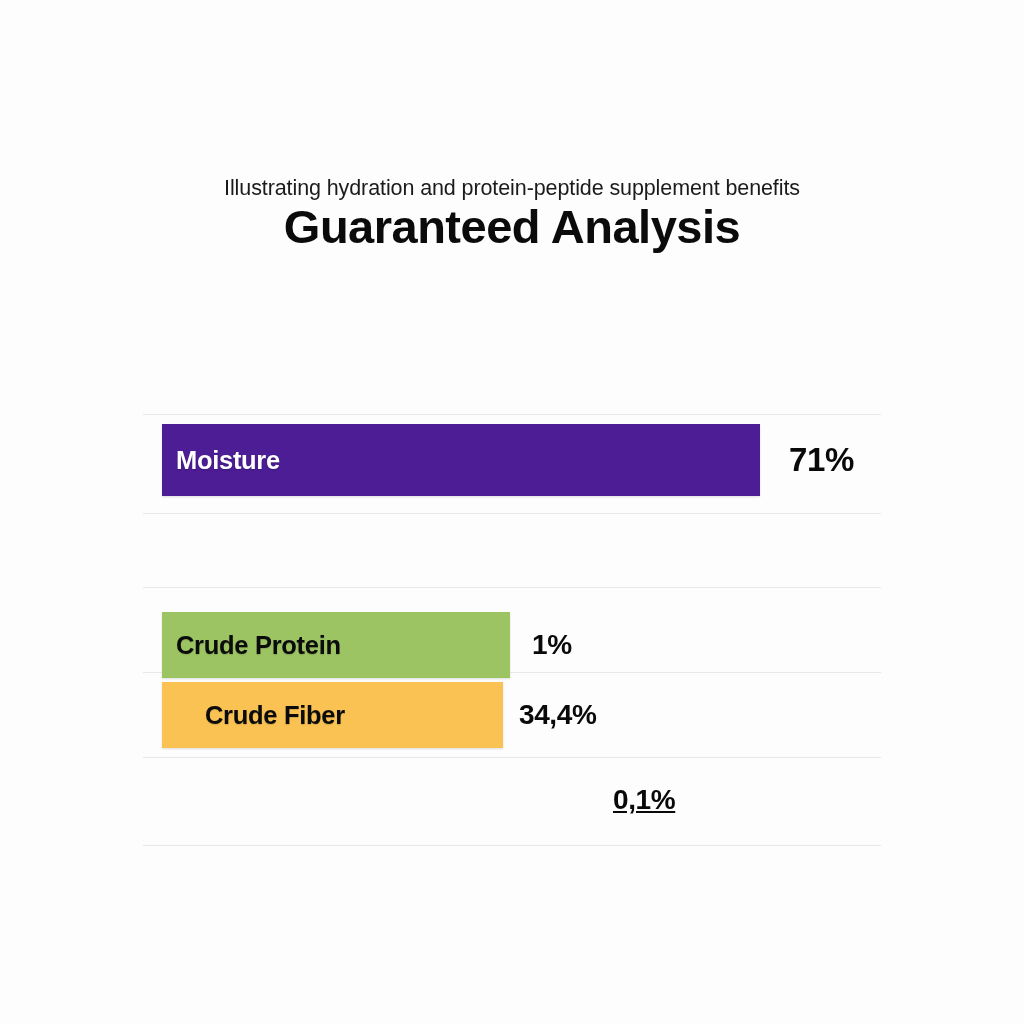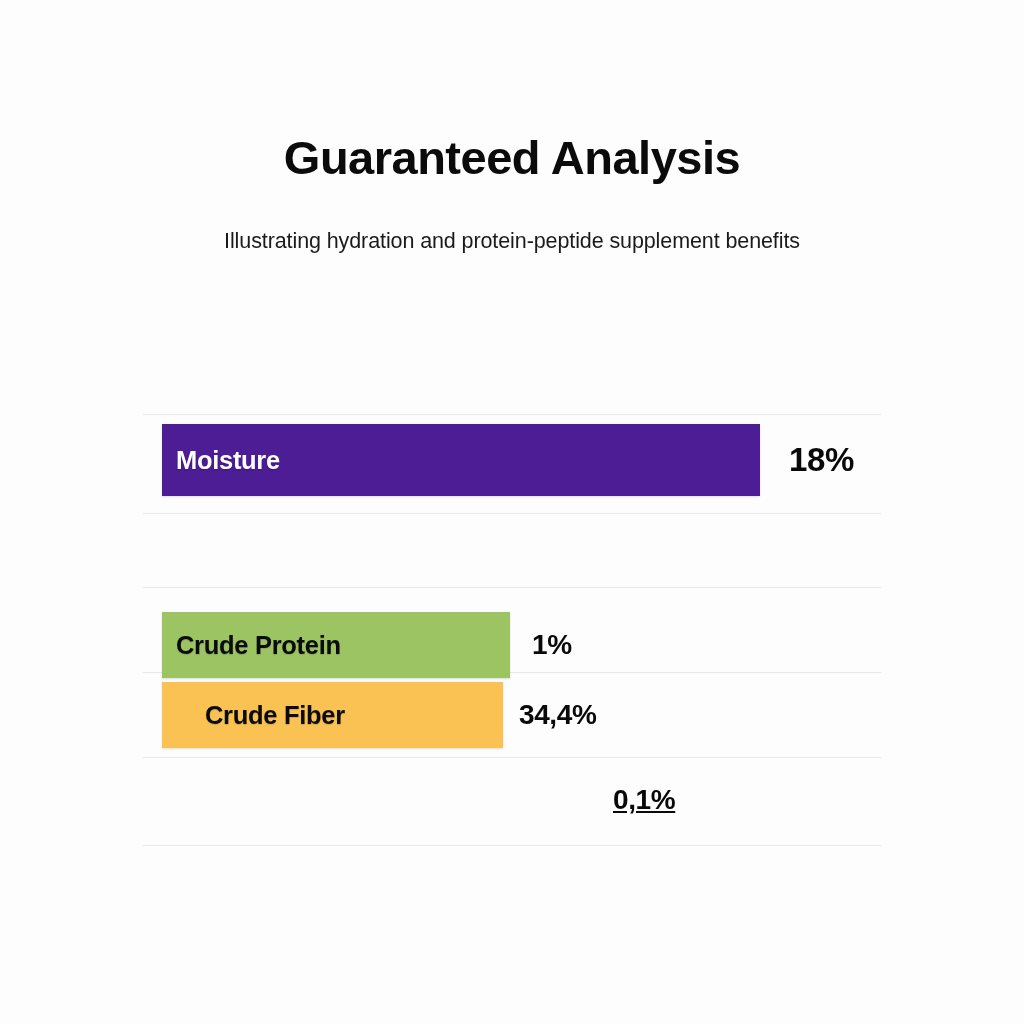--- a/index.html
+++ b/index.html
@@ -92,36 +92,36 @@
     white-space:nowrap;
   }
   .bar-value.big { font-size:33px; }
 </style>
 </head>
 <body>
 
 <div id="canvas">
 
   <div id="header">
+    <div id="chart-subtitle">Illustrating hydration and protein-peptide supplement benefits</div>
     <div id="chart-title">Guaranteed Analysis</div>
-    <div id="chart-subtitle">Illustrating hydration and protein-peptide supplement benefits</div>
   </div>
 
   <div id="chart-body" style="height: 431px;">
       <div class="grid-line" style="top: 0px;"></div>
       <div class="grid-line" style="top: 99px;"></div>
       <div class="grid-line" style="top: 173px;"></div>
       <div class="grid-line" style="top: 258px;"></div>
       <div class="grid-line" style="top: 343px;"></div>
       <div class="grid-line" style="top: 431px;"></div>
       <div class="bar-row" style="top: 10px; height: 72px;">
         <div class="bar" style="width: 598px; height: 72px; background: #4c1d95;">
           <span class="bar-label light">Moisture</span>
         </div>
-        <div class="bar-value big" style="left: 646px; height: 72px;">18%</div>
+        <div class="bar-value big" style="left: 646px; height: 72px;">71%</div>
       </div>
       <div class="bar-row" style="top: 198px; height: 66px;">
         <div class="bar" style="width: 348px; height: 66px; background: rgb(156, 196, 99);">
           <span class="bar-label dark">Crude Protein</span>
         </div>
         <div class="bar-value" style="left: 389px; height: 66px;">1%</div>
       </div>
       <div class="bar-row" style="top: 268px; height: 66px;">
         <div class="bar" style="width: 341px; height: 66px; background: rgb(249, 194, 83); padding-left: 29px;">
           <span class="bar-label dark">Crude Fiber</span>

